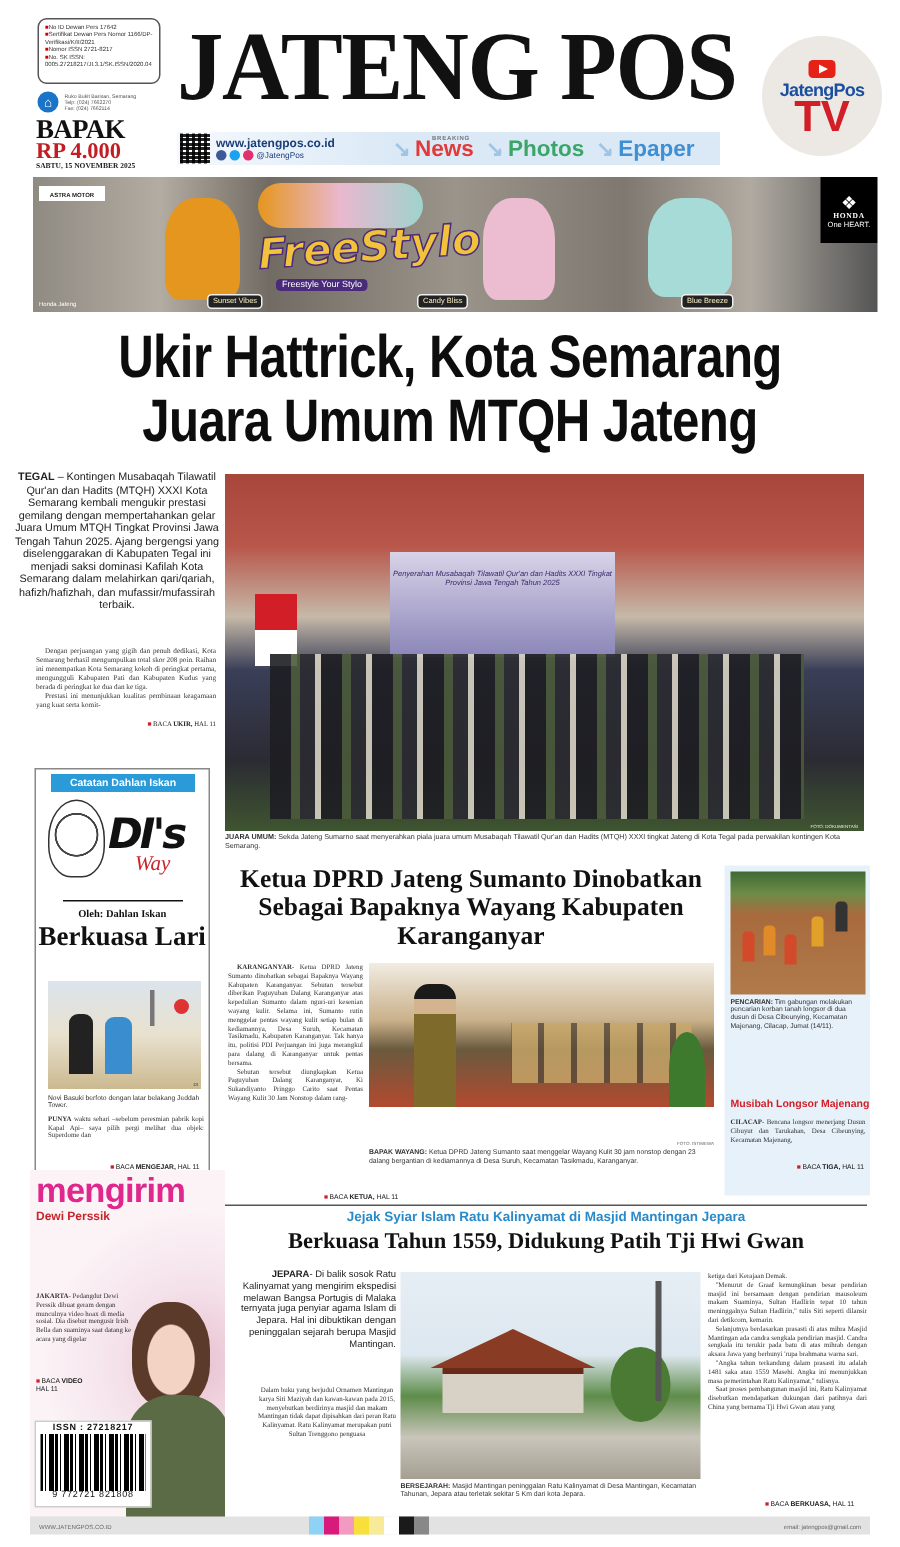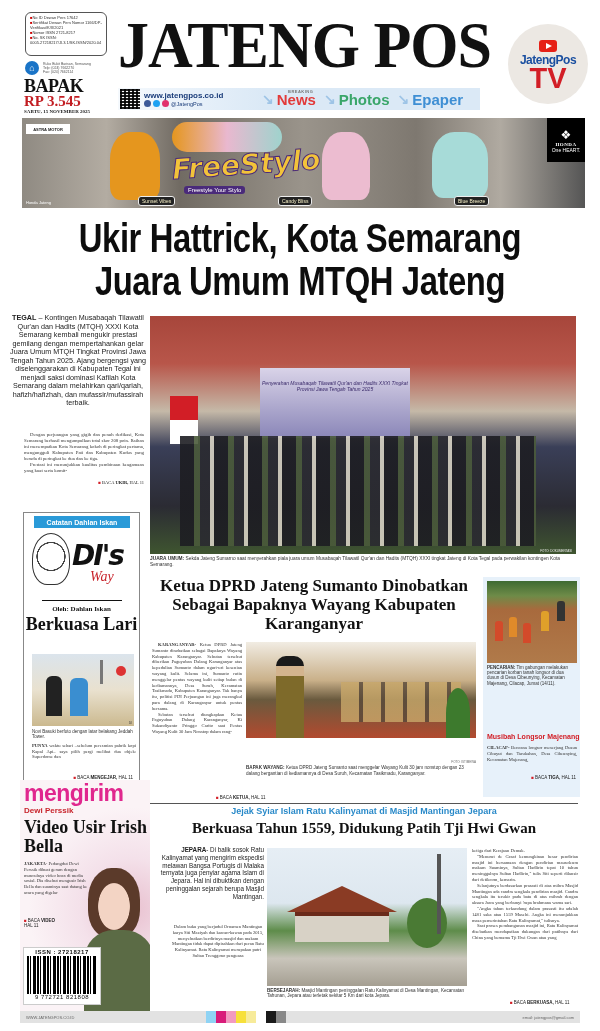--- a/index.html
+++ b/index.html
@@ -167,21 +167,21 @@
 </div>
 <div class="abs addr">
   <span class="home-icon">⌂</span>
   <div>
     <div>Ruko Bukit Barisan, Semarang</div>
     <div>Telp: (024) 7662270</div>
     <div>Fax: (024) 7662114</div>
   </div>
 </div>
 <div class="abs eceran">BAPAK</div>
-<div class="abs price">RP 3.545</div>
+<div class="abs price">RP 4.000</div>
 <div class="abs date">SABTU, 15 NOVEMBER 2025</div>
 
 <div class="abs logo">JATENG POS</div>
 
 <div class="abs tvlogo">
   <div class="yt-icon"></div>
   <div class="tv-brand">JatengPos</div>
   <div class="tv-tv">TV</div>
 </div>
 
@@ -317,21 +317,20 @@
   <span class="baca longsor-baca"><span>BACA</span> <b>TIGA,</b> <span>HAL 11</span></span>
 </div>
 
 <div class="abs rule"></div>
 
 <div class="abs seleb">
   <div class="seleb-face"></div>
   <div class="seleb-dress"></div>
   <div class="seleb-logo">mengirim</div>
   <div class="seleb-kicker">Dewi Perssik</div>
-  <div class="seleb-title">Video Usir Irish Bella</div>
   <div class="seleb-body">
     <b>JAKARTA</b><span>- Pedangdut Dewi Perssik dibuat geram dengan munculnya video hoax di media sosial. Dia disebut mengusir Irish Bella dan suaminya saat datang ke acara yang digelar</span>
   </div>
   <div class="baca seleb-baca"><span>BACA</span> <b>VIDEO</b><br><span>HAL 11</span></div>
 </div>
 
 <div class="abs isbn">
   <div class="isbn-label">ISSN : 27218217</div>
   <div class="barcode"></div>
   <div class="isbn-num">9 772721 821808</div>

